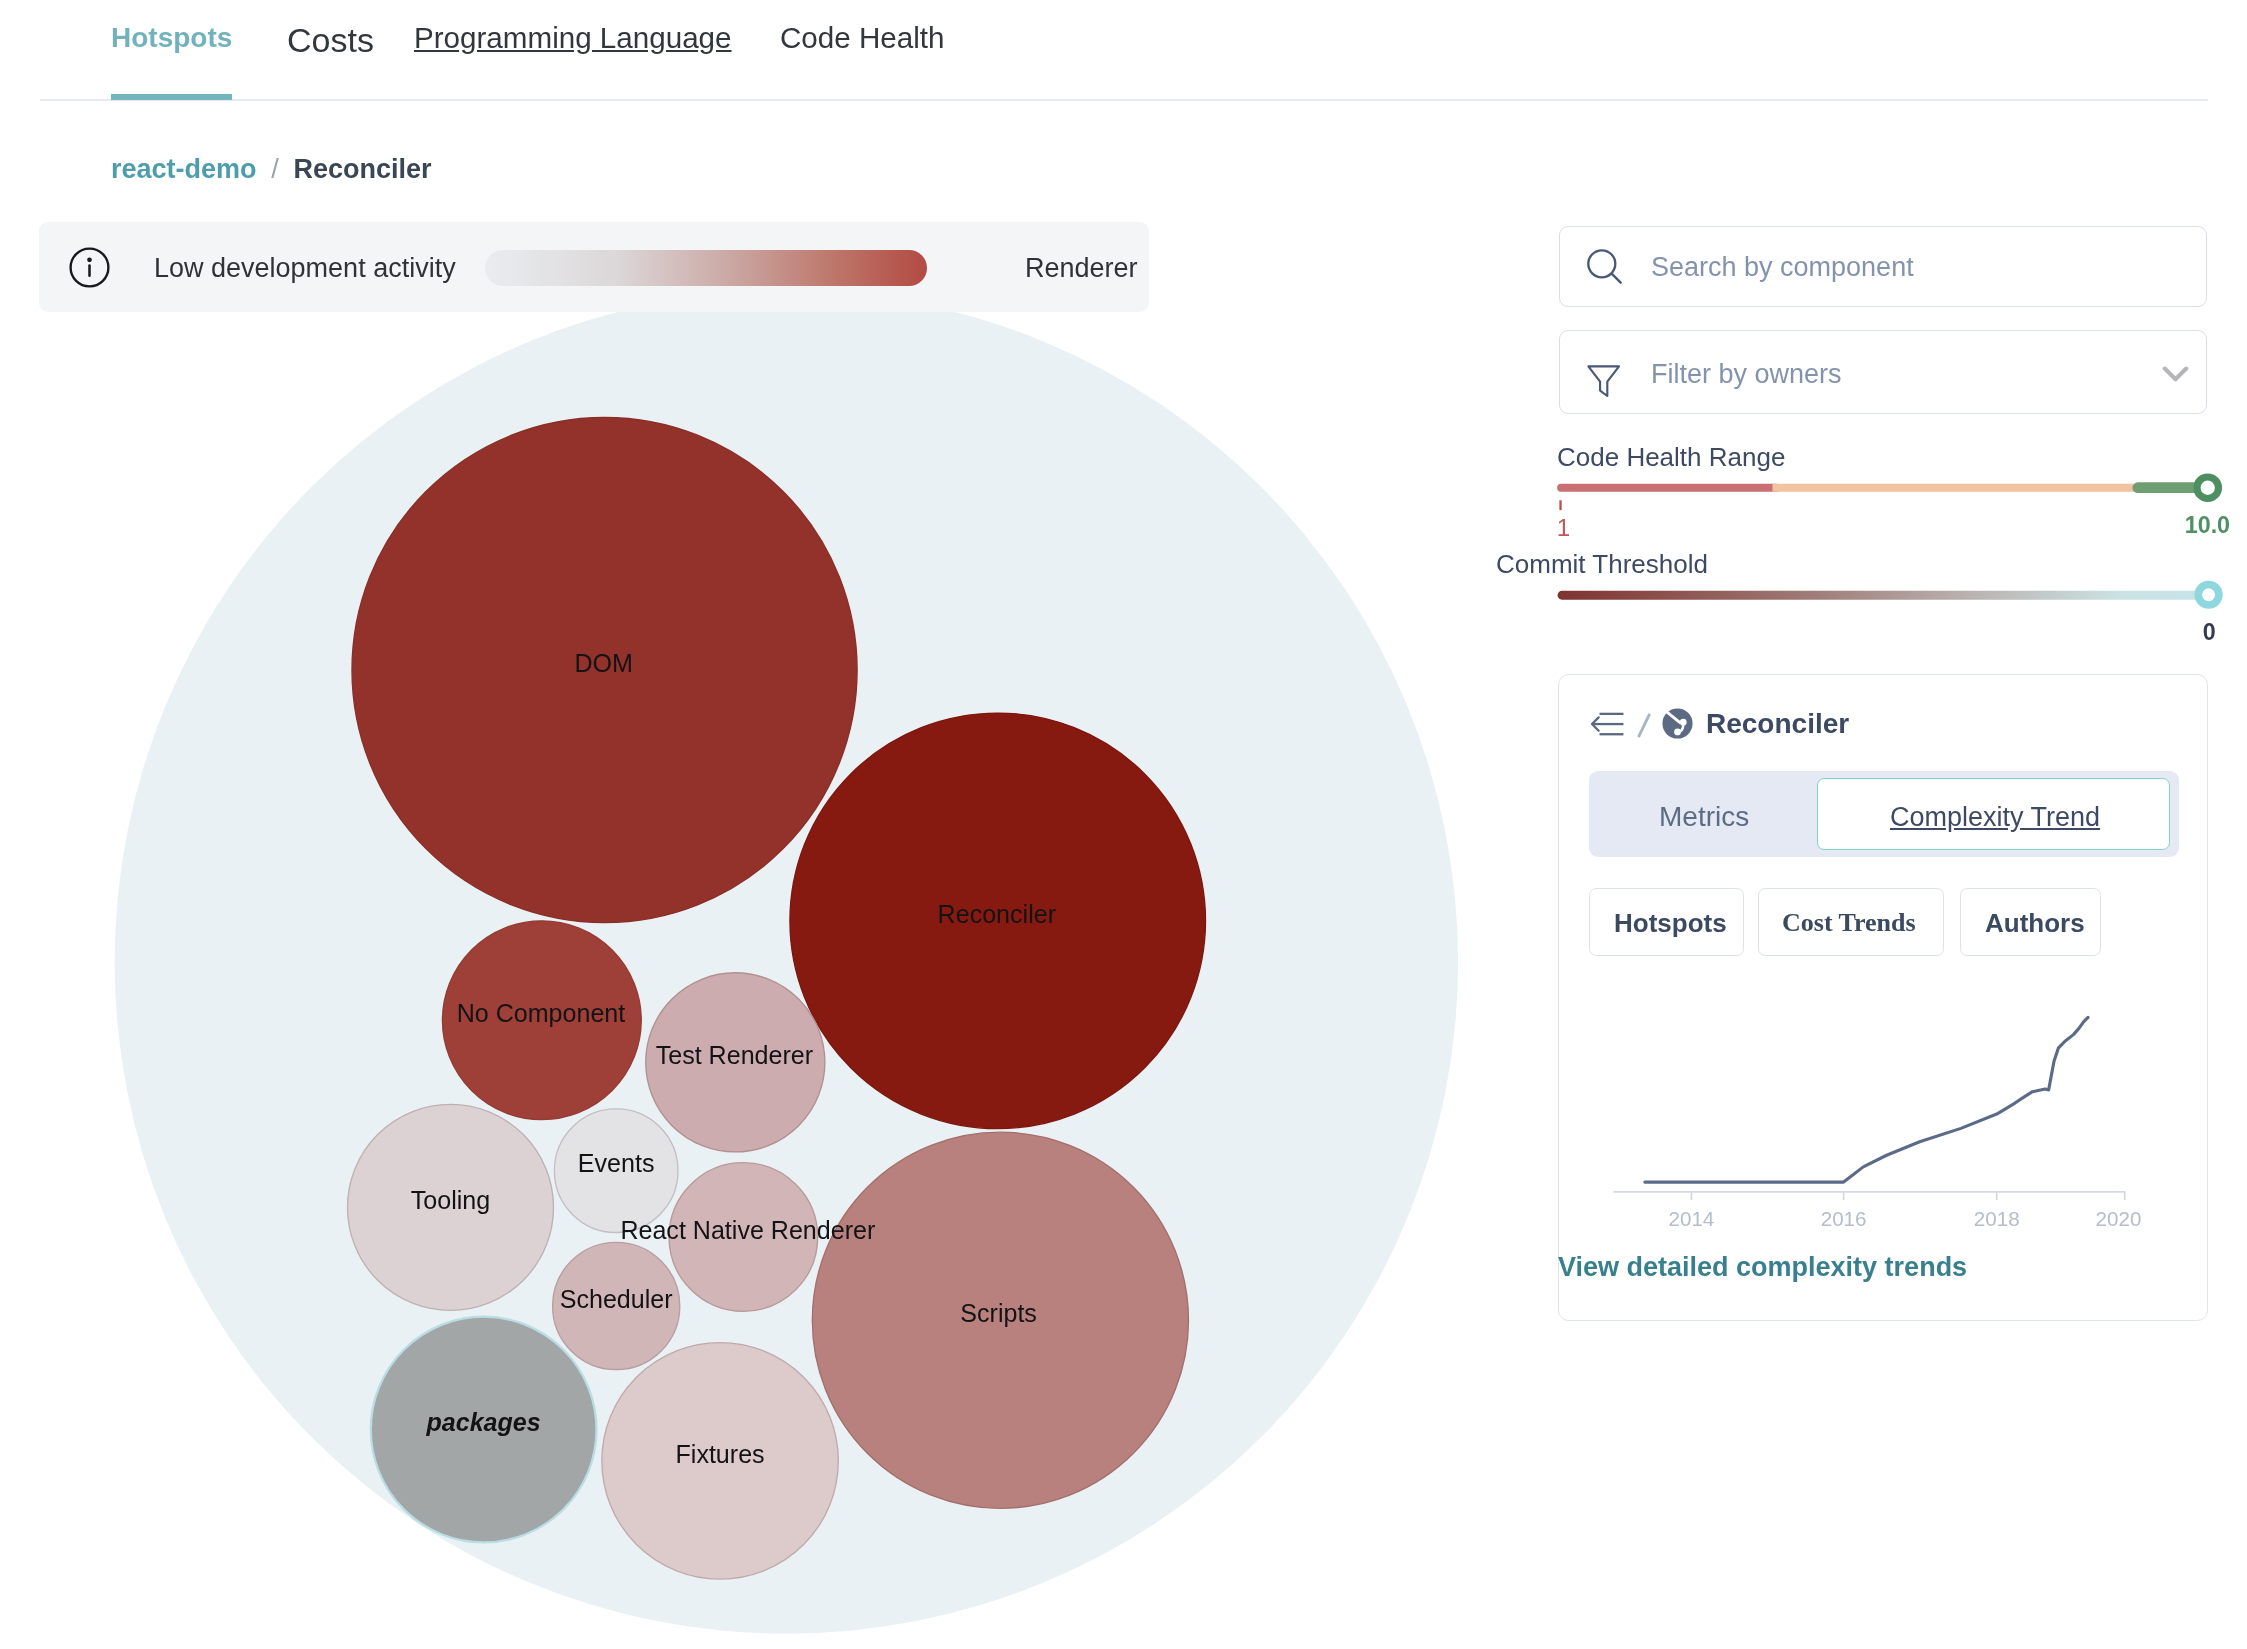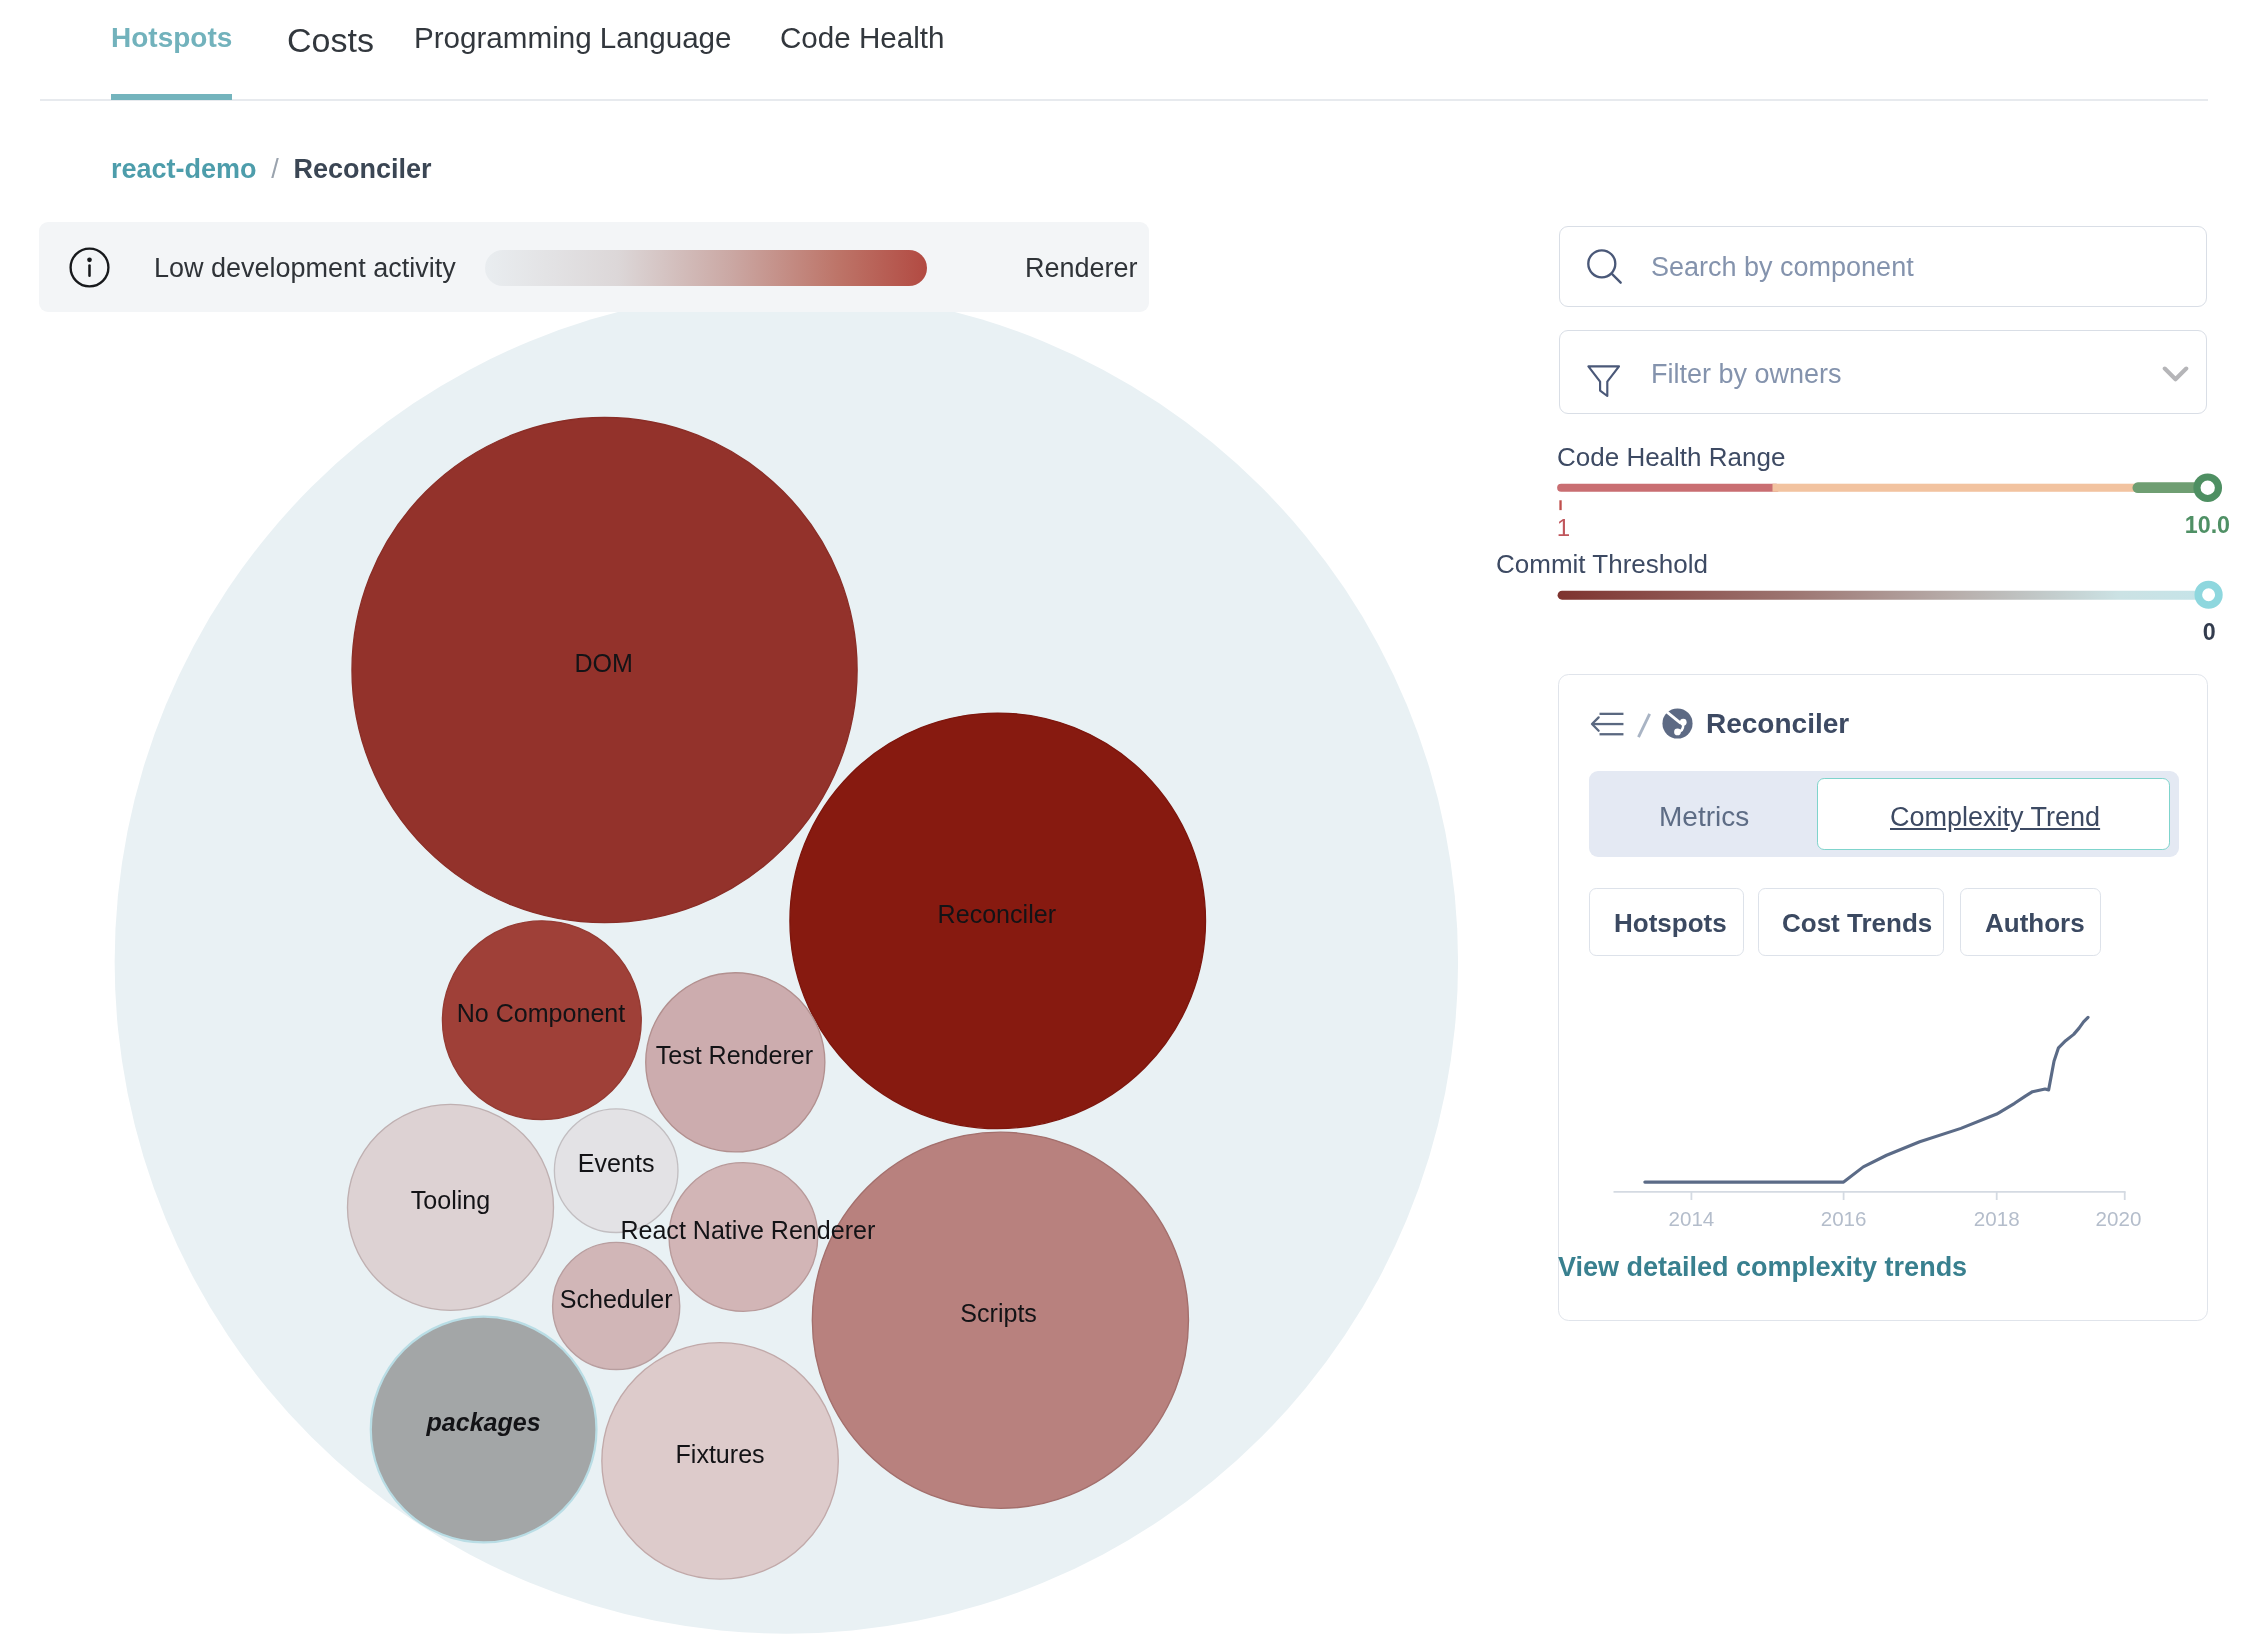--- a/index.html
+++ b/index.html
@@ -34,21 +34,21 @@
     <text x="835" y="1383">React Native Renderer</text>
     <text x="688" y="1460">Scheduler</text>
     <text x="1115" y="1476">Scripts</text>
     <text x="540" y="1598" font-style="italic" font-weight="bold">packages</text>
     <text x="804" y="1633">Fixtures</text>
   </g>
 </svg>
 
 <div class="abs" style="left:111px;top:21.5px;font-size:28px;font-weight:bold;color:#72b2bc;">Hotspots</div>
 <div class="abs navtab" style="left:287px;top:20.6px;font-size:34px;">Costs</div>
-<div class="abs navtab" style="left:414px;top:20.6px;">Programming Language</div>
+<div class="abs navtab" style="left:414px;top:20.6px;text-decoration:underline;">Programming Language</div>
 <div class="abs navtab" style="left:780px;top:20.6px;">Code Health</div>
 <div class="abs" style="left:40px;top:99px;width:2168px;height:1.8px;background:#e7eaee;"></div>
 <div class="abs" style="left:111px;top:94px;width:121px;height:6.3px;background:#74b4bd;"></div>
 
 <div class="abs" style="left:111px;top:154px;font-size:27px;font-weight:bold;">
   <span style="color:#4d9dab;">react-demo</span>
   <span style="color:#9aa3ae;font-weight:normal;padding:0 7.2px;">/</span>
   <span style="color:#3b4654;">Reconciler</span>
 </div>
 
@@ -126,21 +126,21 @@
 <div class="abs" style="left:1706px;top:708px;font-size:28px;font-weight:bold;color:#3d4a63;">Reconciler</div>
 
 <div class="abs" style="left:1589px;top:771px;width:590px;height:86px;background:#e4e9f3;border-radius:9px;"></div>
 <div class="abs" style="left:1659px;top:801px;font-size:28px;color:#5d6c85;">Metrics</div>
 <div class="abs" style="left:1817px;top:778px;width:353px;height:72px;background:#fff;border:1.8px solid #7fd4cc;border-radius:7.2px;"></div>
 <div class="abs" style="left:1890px;top:802px;font-size:27px;color:#3d4a63;text-decoration:underline;">Complexity Trend</div>
 
 <div class="abs" style="left:1589px;top:888px;width:155px;height:68px;border:1.8px solid #dde2ea;border-radius:7.2px;"></div>
 <div class="abs" style="left:1614px;top:908px;font-size:26px;font-weight:bold;color:#3b4961;">Hotspots</div>
 <div class="abs" style="left:1758px;top:888px;width:186px;height:68px;border:1.8px solid #dde2ea;border-radius:7.2px;"></div>
-<div class="abs" style="left:1782px;top:908px;font-size:26px;font-weight:bold;color:#3b4961;">Cost Trends</div>
+<div class="abs" style="left:1782px;top:908px;font-size:26px;font-weight:bold;color:#3b4961;font-family:Liberation Serif, serif;">Cost Trends</div>
 <div class="abs" style="left:1960px;top:888px;width:141px;height:68px;border:1.8px solid #dde2ea;border-radius:7.2px;"></div>
 <div class="abs" style="left:1985px;top:908px;font-size:26px;font-weight:bold;color:#3b4961;">Authors</div>
 
 <svg class="abs" style="left:1558px;top:967px;" width="650" height="278" viewBox="0 0 726 310">
   <line x1="62" y1="251" x2="634" y2="251" stroke="#d4dae2" stroke-width="2"></line>
   <line x1="149" y1="251" x2="149" y2="260" stroke="#d4dae2" stroke-width="2"></line>
   <line x1="319" y1="251" x2="319" y2="260" stroke="#d4dae2" stroke-width="2"></line>
   <line x1="490" y1="251" x2="490" y2="260" stroke="#d4dae2" stroke-width="2"></line>
   <line x1="633" y1="251" x2="633" y2="260" stroke="#d4dae2" stroke-width="2"></line>
   <g font-size="23" fill="#b4bdcb" text-anchor="middle" font-family="Liberation Sans, sans-serif">

